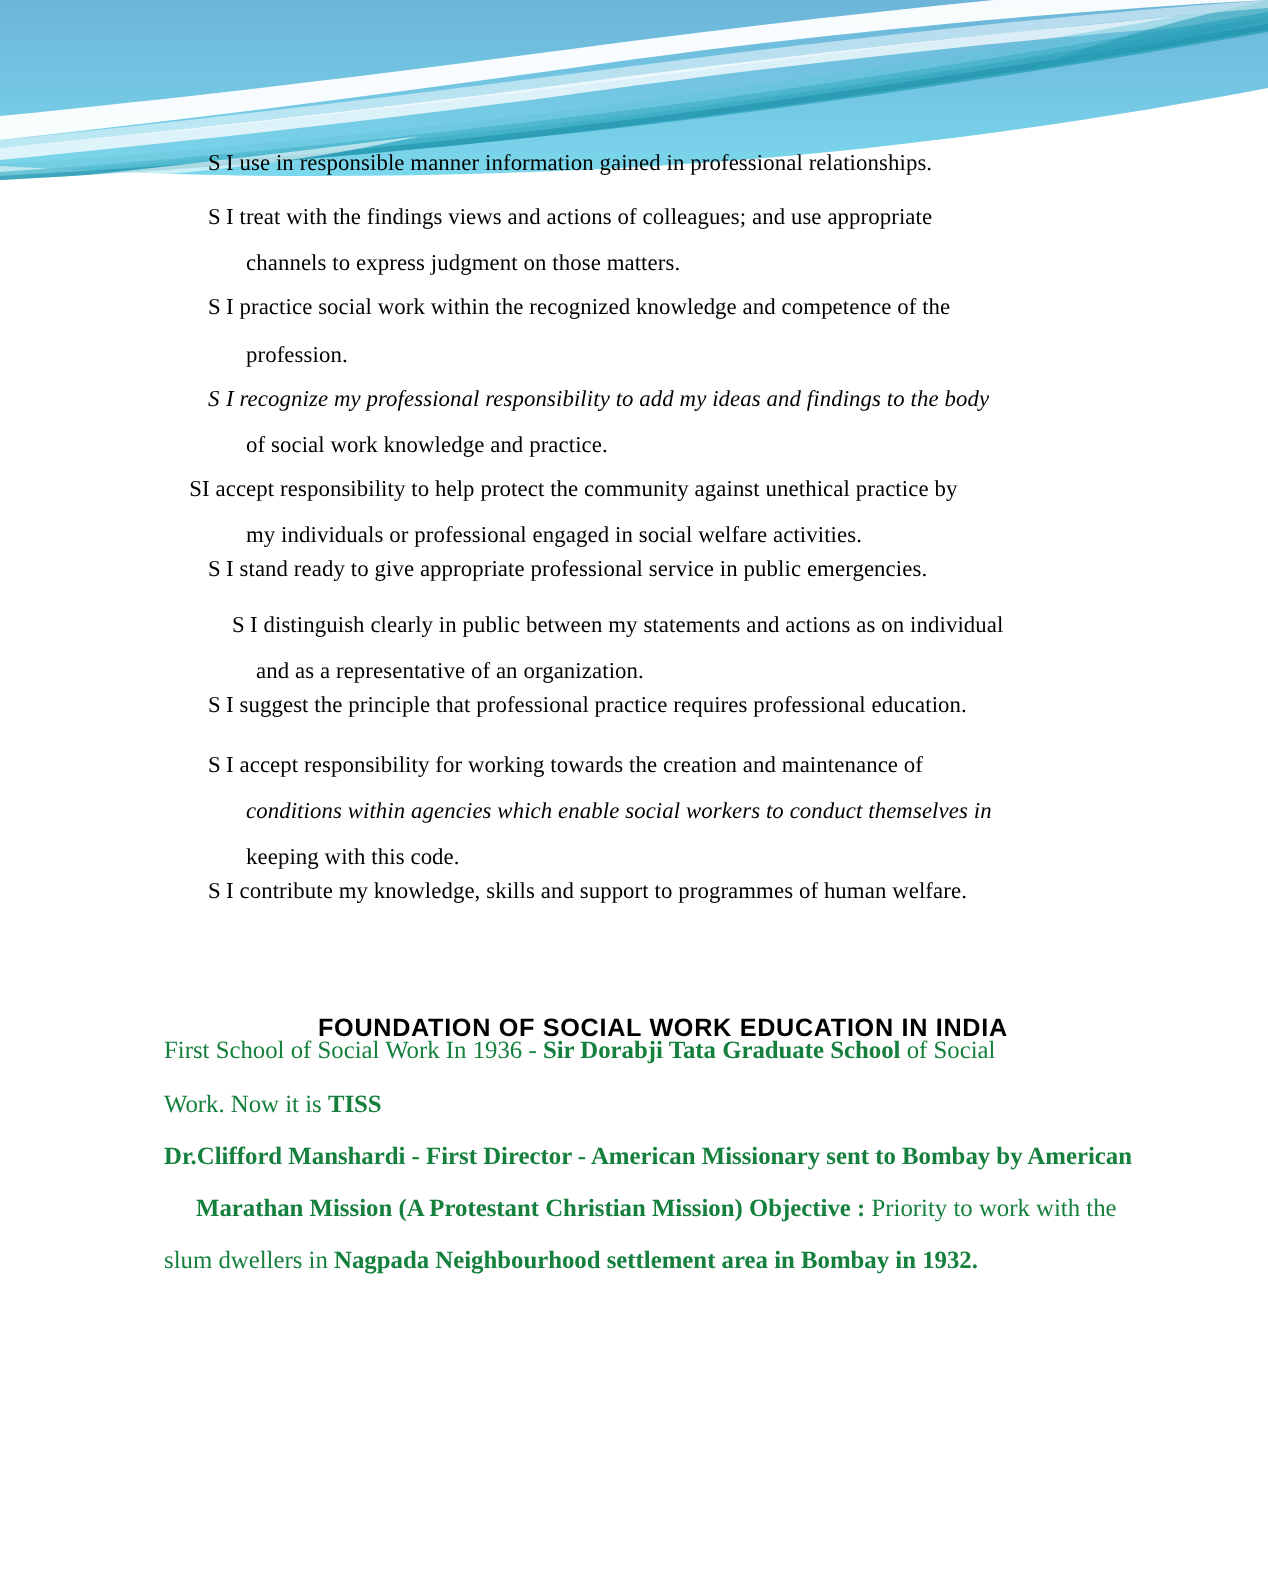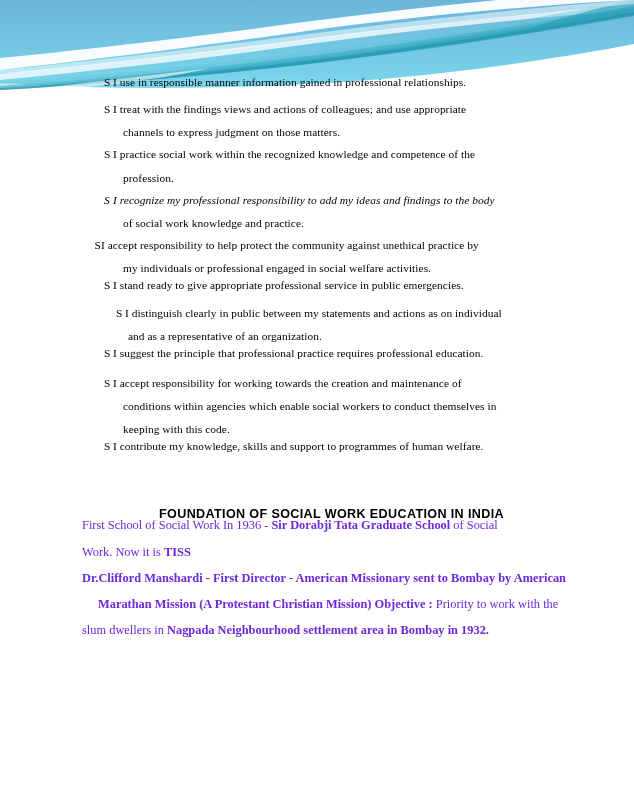--- a/index.html
+++ b/index.html
@@ -60,21 +60,21 @@
     font-weight: bold;
     font-size: 12.6px;
     letter-spacing: 0.35px;
     color: #000000;
     white-space: nowrap;
   }
 
   .para-line {
     position: absolute;
     font-size: 12.4px;
-    color: #6d28d9;
+    color: #15803d;
     white-space: nowrap;
   }
   .para-line b { font-weight: bold; }
 
   .page-number {
     position: absolute;
     font-size: 11px;
     color: #000000;
   }
 </style>
@@ -178,21 +178,21 @@
       <span>and as a representative of an organization.</span>
     </div>
 
     <div class="bullet-line" style="left:104px; top:347px;">
       <span class="bullet-mark">S</span><span>I suggest the principle that professional practice requires professional education.</span>
     </div>
 
     <div class="bullet-line" style="left:104px; top:377px;">
       <span class="bullet-mark">S</span><span>I accept responsibility for working towards the creation and maintenance of</span>
     </div>
-    <div class="bullet-line" style="left:123px; top:400px;">
+    <div class="bullet-line" style="left:123px; top:400px;font-style:italic;">
       <span>conditions within agencies which enable social workers to conduct themselves in</span>
     </div>
     <div class="bullet-line" style="left:123px; top:423px;">
       <span>keeping with this code.</span>
     </div>
 
     <div class="bullet-line" style="left:104px; top:440px;">
       <span class="bullet-mark">S</span><span>I contribute my knowledge, skills and support to programmes of human welfare.</span>
     </div>
 

